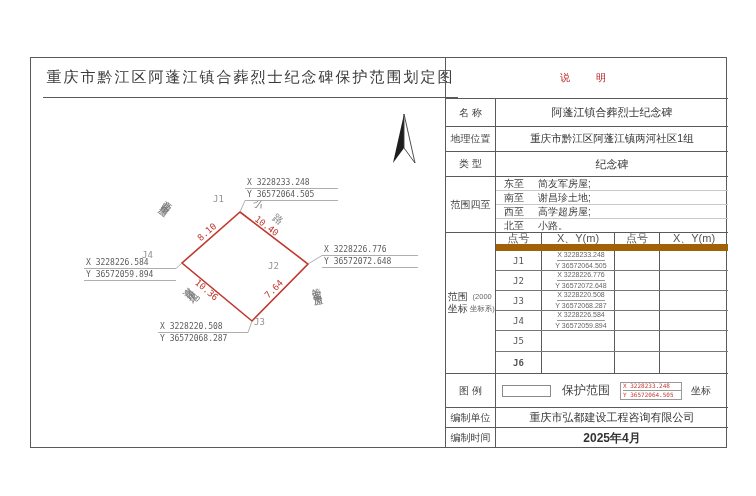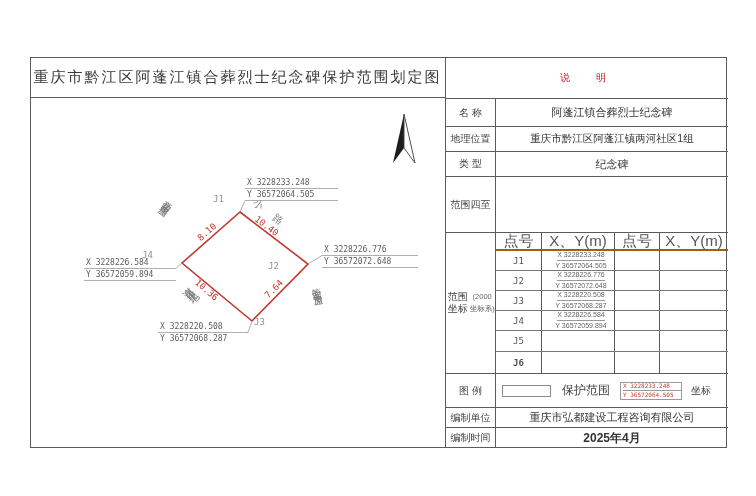--- a/index.html
+++ b/index.html
@@ -18,36 +18,36 @@
   .coordcell .xline{border-bottom:1px solid #999;}
   .callout{position:absolute;font-size:8px;line-height:12px;color:#5c5c5c;white-space:nowrap;
            font-family:"DejaVu Sans Mono",monospace;}
   .vlabel{position:absolute;font-size:9px;color:#9a8f8f;font-family:"DejaVu Sans Mono",monospace;}
   .dim{position:absolute;font-size:9px;color:#c0392f;font-family:"DejaVu Sans Mono",monospace;white-space:nowrap;}
   .neighbor-v{position:absolute;writing-mode:vertical-rl;text-orientation:upright;
               font-size:9.5px;letter-spacing:2px;color:#7a7a7a;white-space:nowrap;}
   .subrow{display:flex;align-items:center;font-size:10px;color:#3f3f3f;box-sizing:border-box;
           border-bottom:1px solid #c9c9c9;padding-left:8px;}
   .subrow:last-child{border-bottom:none;}
-  .thead{display:flex;font-size:15px;color:#555;border-bottom:2px solid #a16207;box-sizing:border-box;}
+  .thead{display:flex;font-size:11px;color:#555;border-bottom:7px solid #a16207;box-sizing:border-box;}
   .tcol{display:flex;align-items:center;justify-content:center;box-sizing:border-box;border-left:1px solid #5a5a5a;}
   .tcol:first-child{border-left:none;}
   .jrow{display:flex;border-bottom:1px solid #777;box-sizing:border-box;}
   .jrow:last-child{border-bottom:none;font-weight:bold;}
   .jid{display:flex;align-items:center;justify-content:center;font-size:9px;color:#555;
        font-family:"DejaVu Sans Mono",monospace;box-sizing:border-box;}
 </style>
 </head>
 <body>
 
 <div class="sheet">
 
   <div class="abs border-box" style="left:30px;top:57px;width:697px;height:391px;"></div>
 
-  <div class="abs" style="left:30px;top:57px;width:415px;height:41px;border-bottom:1px solid #5a5a5a;box-sizing:border-box;display:flex;align-items:center;justify-content:center;">
+  <div class="abs" style="left:43px;top:57px;width:415px;height:41px;border-bottom:1px solid #5a5a5a;box-sizing:border-box;display:flex;align-items:center;justify-content:center;">
     <div style="font-size:15px;letter-spacing:2px;color:#3a3a3a;">重庆市黔江区阿蓬江镇合葬烈士纪念碑保护范围划定图</div>
   </div>
 
   <svg class="abs" style="left:0;top:0;" width="756" height="496" viewBox="0 0 756 496">
 
     <polygon points="240,212 308,264 252,321 182,263" fill="none" stroke="#c0392f" stroke-width="1.6"></polygon>
 
     <line x1="240" y1="212" x2="245" y2="200.5" stroke="#9a9a9a" stroke-width="0.8"></line>
     <line x1="245" y1="188.5" x2="338" y2="188.5" stroke="#9a9a9a" stroke-width="0.8"></line>
     <line x1="245" y1="200.5" x2="338" y2="200.5" stroke="#9a9a9a" stroke-width="0.8"></line>
@@ -115,20 +115,38 @@
       <div class="val" style="font-size:10.5px;">重庆市黔江区阿蓬江镇两河社区1组</div>
     </div>
 
     <div class="row" style="top:94px;height:25px;">
       <div class="cell-label" style="width:50px;">类 型</div>
       <div class="val">纪念碑</div>
     </div>
 
     <div class="row" style="top:119px;height:56px;">
       <div class="cell-label" style="width:50px;">范围四至</div>
+      <div style="flex:1;display:flex;flex-direction:column;">
+        <div class="subrow" style="height:14px;">
+          <span style="width:34px;">东至</span>
+          <span>简友军房屋;</span>
+        </div>
+        <div class="subrow" style="height:14px;">
+          <span style="width:34px;">南至</span>
+          <span>谢昌珍土地;</span>
+        </div>
+        <div class="subrow" style="height:14px;">
+          <span style="width:34px;">西至</span>
+          <span>高学超房屋;</span>
+        </div>
+        <div class="subrow" style="height:14px;">
+          <span style="width:34px;">北至</span>
+          <span>小路。</span>
+        </div>
+      </div>
     </div>
 
     <div class="row" style="top:175px;height:141px;">
       <div class="cell-label" style="width:50px;flex-direction:row;">
         <div>范围坐标</div>
         <div style="font-size:7.5px;color:#666;">(2000坐标系)</div>
       </div>
       <div style="flex:1;display:flex;flex-direction:column;">
         <div class="thead" style="height:18px;">
           <div class="tcol" style="width:45px;">点号</div>

